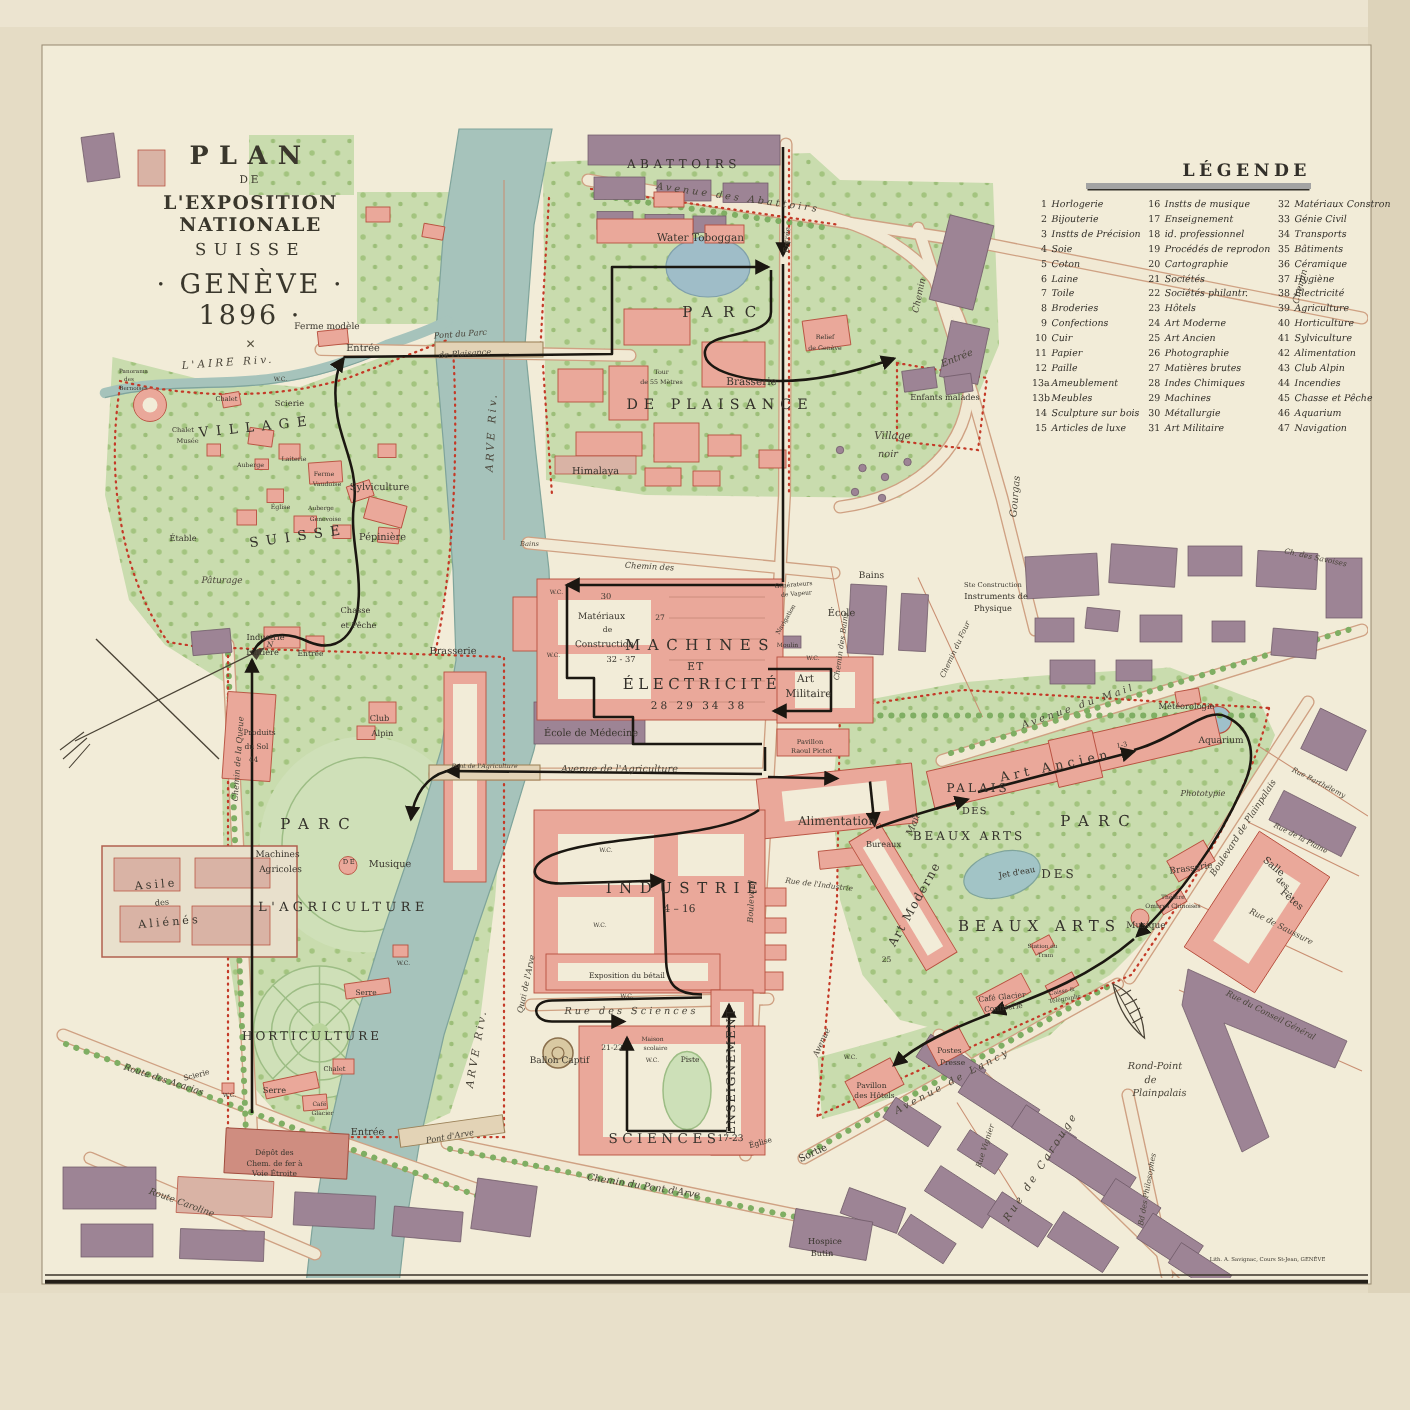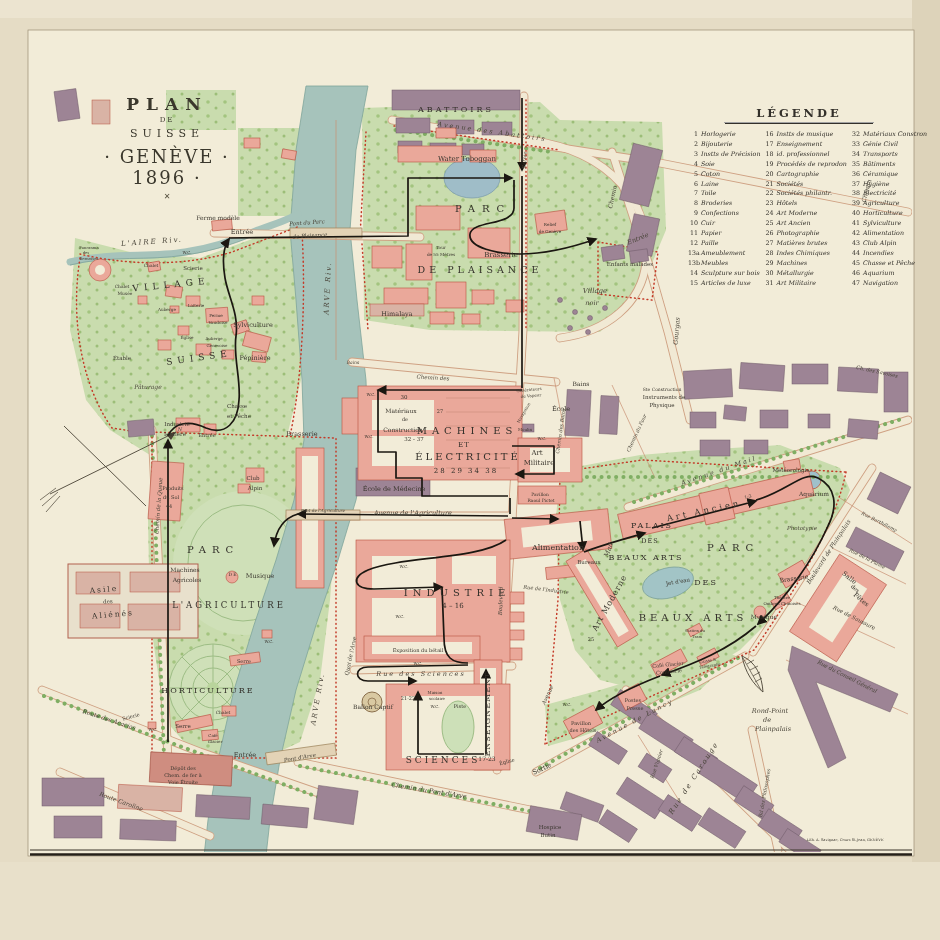--- a/index.html
+++ b/index.html
@@ -25,21 +25,21 @@
   
   #titleblock{position:absolute;left:68px;top:94px;width:174px;text-align:center;color:#3a372c;z-index:5;margin-left:12px;}
   #titleblock .t1{font-size:17px;letter-spacing:7px;font-weight:bold;}
   #titleblock .t2{font-size:7px;letter-spacing:2px;margin-top:2px;}
   #titleblock .t3{font-size:12.5px;letter-spacing:1px;margin-top:3px;font-weight:bold;}
   #titleblock .t4{font-size:11px;letter-spacing:5px;margin-top:3px;}
   #titleblock .t5{font-size:18px;letter-spacing:2px;margin-top:6px;font-weight:normal;}
   #titleblock .orn{font-size:8px;margin-top:4px;color:#55503f;}
   
   #legend{position:absolute;left:688px;top:106px;width:222px;z-index:5;color:#33302a;}
-  #legend .ltitle{text-align:center;font-size:11.5px;letter-spacing:3px;font-weight:bold;border-bottom:1px solid #a3a3a3;padding-bottom:2px;width:150px;margin:0 auto 6px auto;box-shadow:0 2px 0 -1px #33302a;}
+  #legend .ltitle{text-align:right;font-size:11.5px;letter-spacing:3px;font-weight:bold;border-bottom:4px solid #a3a3a3;padding-bottom:2px;width:150px;margin:0 auto 6px auto;box-shadow:0 2px 0 -1px #33302a;}
   #legend .cols{display:flex;gap:3px;}
   #legend .col{flex:1;}
   #legend .lrow{display:flex;font-size:6.3px;line-height:9.9px;white-space:nowrap;}
   #legend .lnum{width:10px;text-align:right;margin-right:3px;font-style:normal;flex:none;}
   #legend .llab{font-style:italic;}
 </style>
 </head>
 <body>
 
 <div id="stage">
@@ -590,20 +590,21 @@
   </g>
 
   <line x1="30" y1="850" x2="912" y2="850" stroke="#3b352b" stroke-width="1"></line>
   <line x1="30" y1="854.5" x2="912" y2="854.5" stroke="#241f18" stroke-width="2.6"></line>
 </svg>
 
 
 <div id="titleblock">
   <div class="t1">PLAN</div>
   <div class="t2">DE</div>
+  <div class="t3">L'EXPOSITION NATIONALE</div>
   <div class="t4">SUISSE</div>
   <div class="t5">· GENÈVE · 1896 ·</div>
   <div class="orn">✕</div>
 </div>
 
 
 <div id="legend">
   <div class="ltitle">LÉGENDE</div>
   <div class="cols" id="legend-cols">
         <div class="col">

